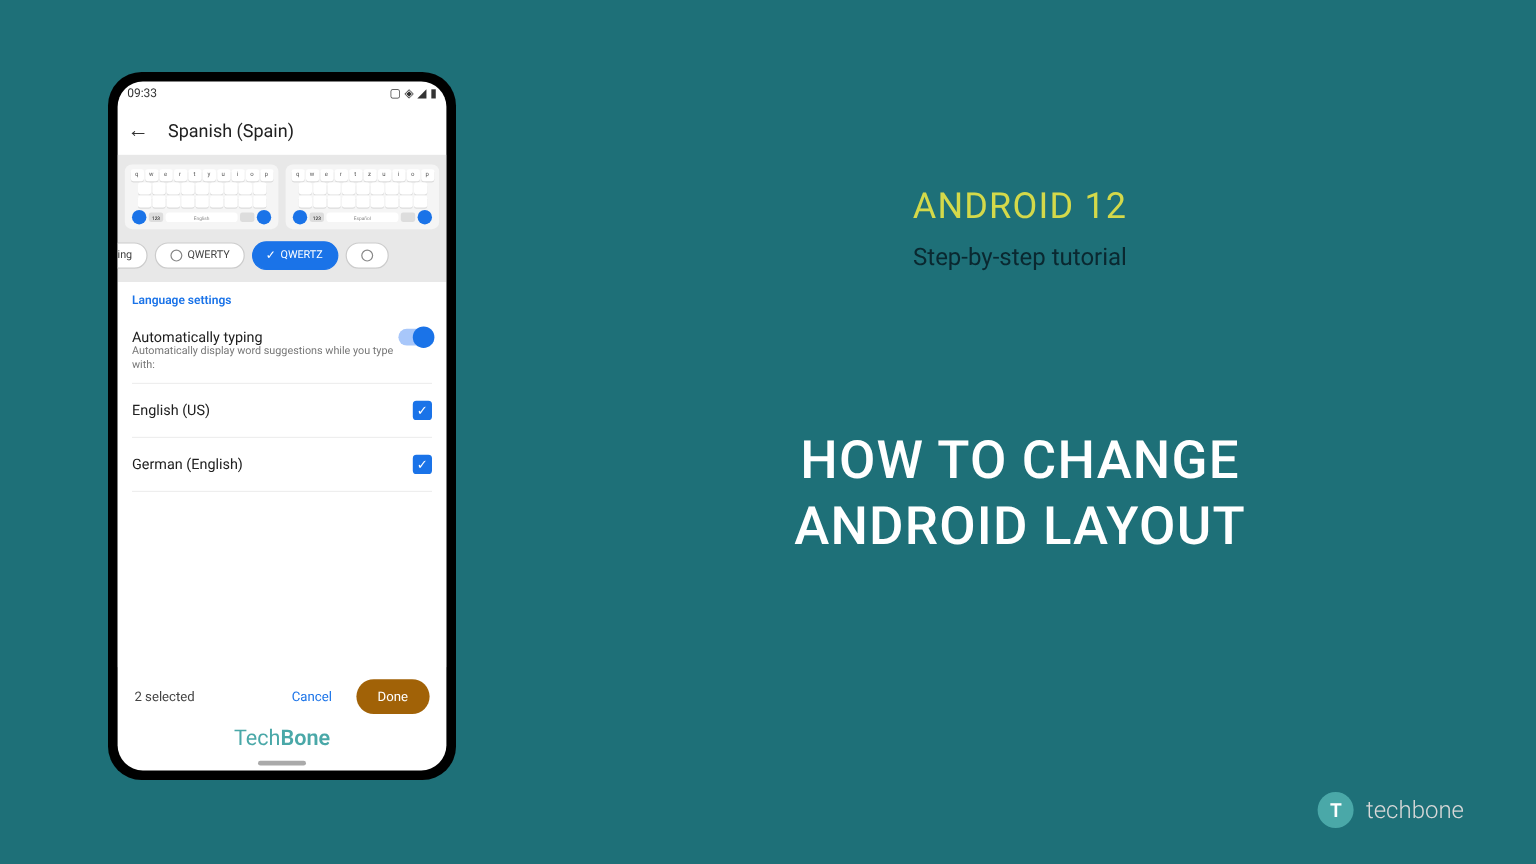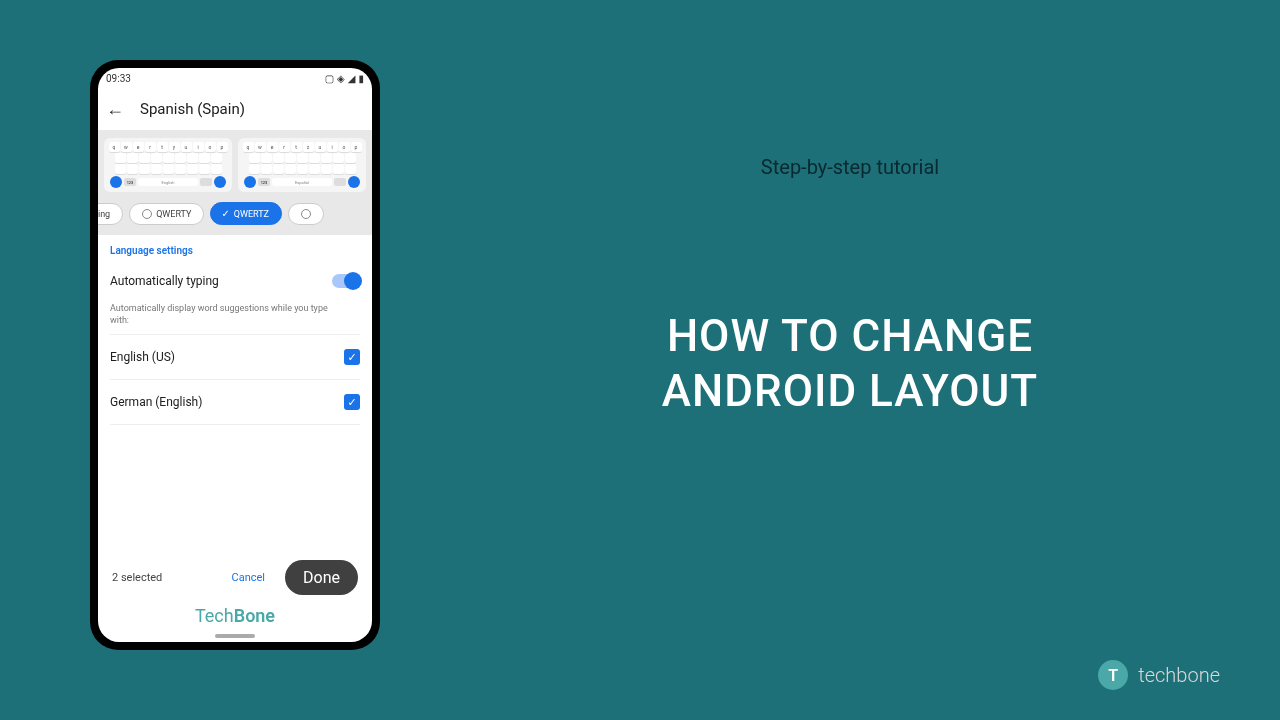--- a/index.html
+++ b/index.html
@@ -108,21 +108,21 @@
 .section-label { color: #1a73e8; font-size: 10px; font-weight: 600; margin-bottom: 10px; }
 .setting-row {
   display: flex;
   justify-content: space-between;
   align-items: flex-start;
   padding: 8px 0;
   border-bottom: 1px solid #eee;
 }
 .setting-text { flex: 1; }
 .setting-title { font-size: 12px; color: #202020; }
-.setting-sub { font-size: 9px; color: #777; margin-top: 15px; line-height: 1.3; }
+.setting-sub { font-size: 9px; color: #777; margin-top: 0; line-height: 1.3; }
 .toggle {
   width: 28px; height: 14px;
   background: #a8c7fa;
   border-radius: 8px;
   position: relative;
 }
 .toggle::after {
   content: '';
   position: absolute;
   right: -2px; top: -2px;
@@ -152,22 +152,22 @@
   display: flex;
   justify-content: space-between;
   align-items: center;
   padding: 10px 14px;
   gap: 34px;
 }
 .selected-count { font-size: 11px; color: #444; }
 .bottom-actions { display: flex; gap: 10px; align-items: center; }
 .btn-cancel { font-size: 11px; color: #1a73e8; padding: 8px 10px; }
 .btn-done {
-  font-size: 16px;
-  background: #404040;
+  font-size: 11px;
+  background: #a16207;
   color: #fff;
   padding: 8px 18px;
   border-radius: 18px;
 }
 .watermark {
   text-align: center;
   font-size: 18px;
   color: #4aa8a8;
   font-weight: 400;
   padding-bottom: 6px;
@@ -382,20 +382,21 @@
     </div>
 
     <div class="watermark">
       <span>Tech</span><span class="bold">Bone</span>
     </div>
     <div class="nav-pill"></div>
   </div>
 </div>
 
 <div class="right-content">
+  <div class="android-title">ANDROID 12</div>
   <div class="subtitle">Step-by-step tutorial</div>
   <div class="main-title">
     <div>HOW TO CHANGE</div>
     <div>ANDROID LAYOUT</div>
   </div>
 </div>
 
 <div class="brand-footer">
   <div class="brand-icon">T</div>
   <div class="brand-text">techbone</div>

